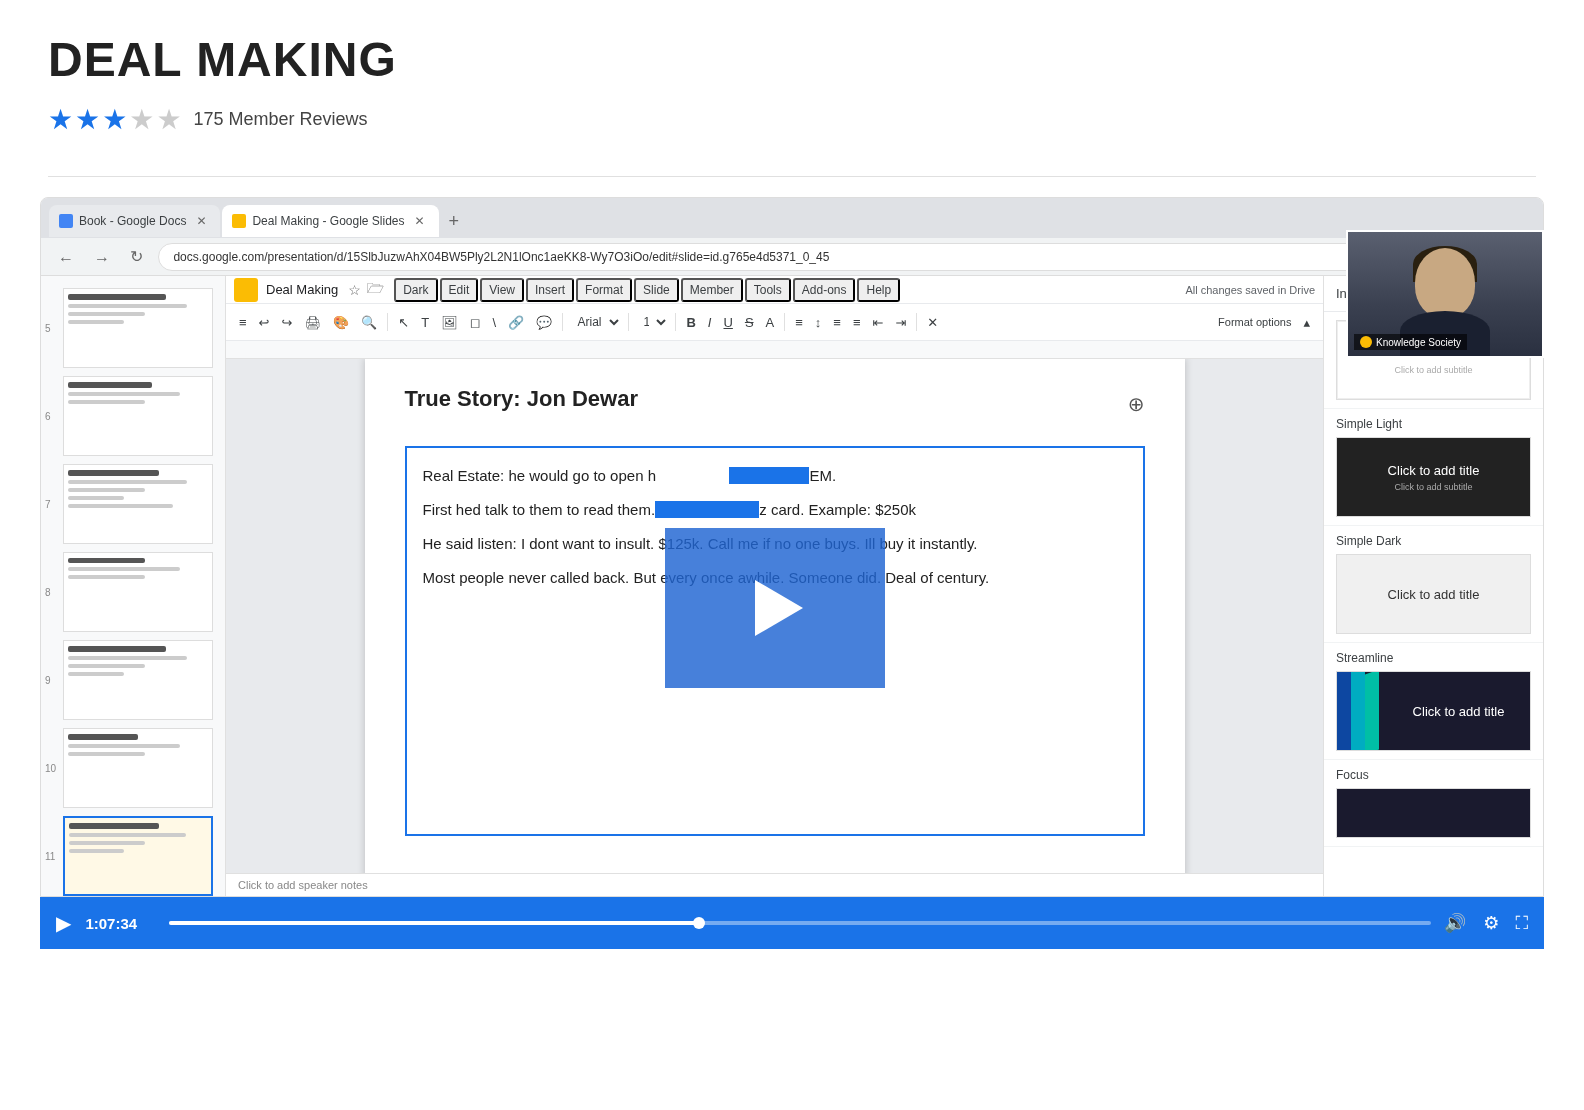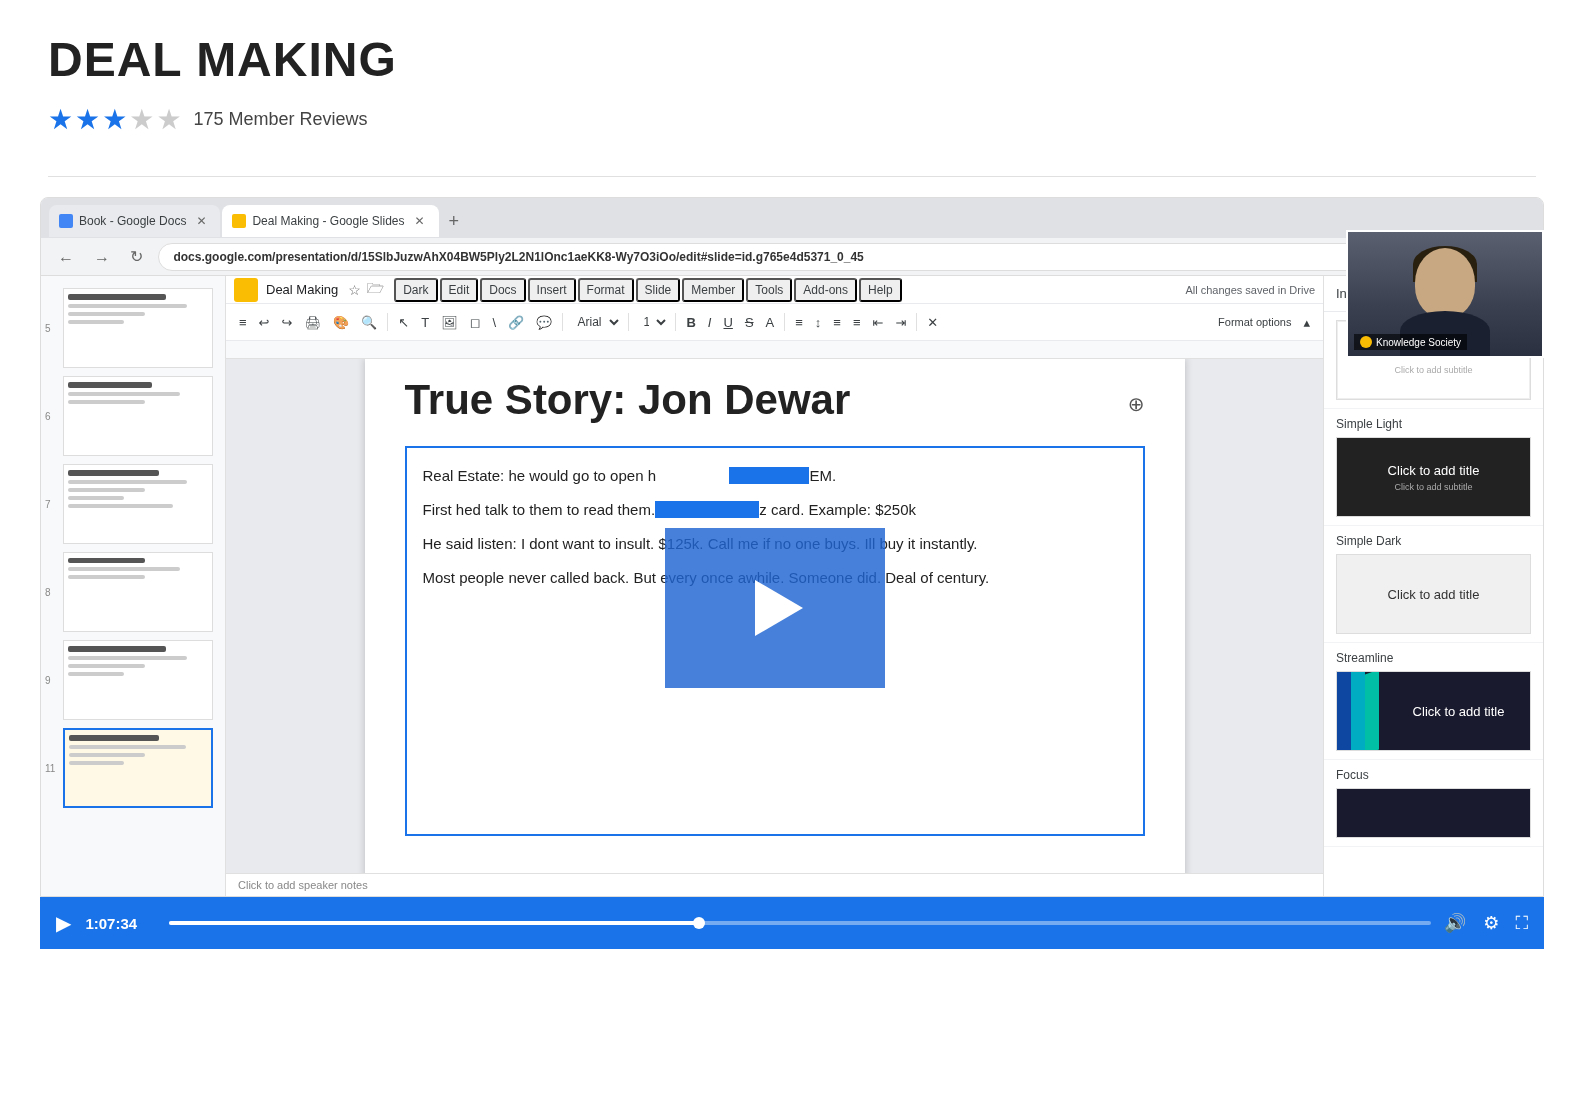--- a/index.html
+++ b/index.html
@@ -18,21 +18,21 @@
     .browser { background: #f1f3f4; border: 1px solid #ddd; margin: 0 40px; border-radius: 8px 8px 0 0; overflow: hidden; }
     .browser-tabs { display: flex; align-items: center; background: #dfe1e5; padding: 6px 8px 0 8px; gap: 2px; height: 40px; }
     .browser-tab { display: flex; align-items: center; gap: 6px; padding: 6px 14px 6px 10px; border-radius: 8px 8px 0 0; font-size: 12px; background: #fff; height: 32px; position: relative; }
     .browser-tab.inactive { background: #e8eaed; }
     .tab-icon-docs { width: 14px; height: 14px; background: #4285f4; border-radius: 2px; display: inline-block; }
     .tab-icon-slides { width: 14px; height: 14px; background: #fbbc04; border-radius: 2px; display: inline-block; }
     .tab-close { margin-left: 4px; color: #666; font-size: 12px; cursor: pointer; }
     .tab-new { background: none; border: none; font-size: 18px; color: #666; cursor: pointer; padding: 0 8px; }
     .browser-addressbar { display: flex; align-items: center; background: #f1f3f4; padding: 5px 12px; gap: 10px; border-bottom: 1px solid #ddd; height: 38px; }
     .nav-btn { background: none; border: none; font-size: 16px; color: #666; cursor: pointer; padding: 2px 5px; }
-    .address-input { flex: 1; background: #fff; border: 1px solid #ddd; border-radius: 16px; padding: 4px 14px; font-size: 12px; color: #333; height: 28px; font-weight: bold; }
+    .address-input { flex: 1; background: #fff; border: 1px solid #ddd; border-radius: 16px; padding: 4px 14px; font-size: 12px; color: #333; height: 28px; }
 
     
     .slides-ui { display: flex; background: #f8f9fa; height: 620px; }
     .slides-sidebar { width: 185px; background: #f8f9fa; border-right: 1px solid #e0e0e0; overflow-y: auto; padding: 8px 0; }
     .slide-thumb { margin: 4px 8px; border: 1px solid #ddd; cursor: pointer; background: #fff; height: 80px; display: flex; align-items: center; justify-content: center; position: relative; font-size: 9px; color: #666; overflow: hidden; }
     .slide-thumb.active { border: 2px solid #1a73e8; }
     .slide-thumb-inner { width: 100%; height: 100%; display: flex; align-items: flex-start; padding: 4px; flex-direction: column; gap: 2px; }
     .thumb-line { height: 4px; background: #ccc; border-radius: 2px; width: 80%; margin: 1px 0; }
     .thumb-line.dark { background: #555; }
     .thumb-line.short { width: 55%; }
@@ -45,21 +45,21 @@
     .slides-toolbar-row { display: flex; align-items: center; padding: 2px 8px; height: 36px; gap: 2px; }
     .toolbar-btn { background: none; border: none; padding: 3px 5px; cursor: pointer; font-size: 13px; color: #3c4043; border-radius: 3px; display: flex; align-items: center; }
     .toolbar-separator { width: 1px; height: 18px; background: #e0e0e0; margin: 0 3px; }
     .font-select { font-size: 12px; border: 1px solid transparent; padding: 2px 4px; background: none; cursor: pointer; color: #3c4043; }
     .font-size-select { width: 36px; font-size: 12px; border: 1px solid transparent; padding: 2px 4px; background: none; cursor: pointer; color: #3c4043; }
 
     .slides-main { flex: 1; display: flex; flex-direction: column; overflow: hidden; }
     .slides-ruler { height: 18px; background: #f8f9fa; border-bottom: 1px solid #e0e0e0; }
     .slides-canvas-area { flex: 1; background: #e8eaed; display: flex; align-items: center; justify-content: center; overflow: hidden; padding: 16px; }
     .slide-canvas { background: #fff; width: 820px; height: 520px; box-shadow: 0 2px 8px rgba(0,0,0,0.2); position: relative; overflow: hidden; }
-    .slide-title-text { position: absolute; top: 20px; left: 40px; font-size: 42px; font-weight: 700; color: #222; }
+    .slide-title-text { position: absolute; top: 30px; left: 40px; font-size: 22px; font-weight: 700; color: #222; }
     .slide-content-box { position: absolute; top: 90px; left: 40px; right: 40px; bottom: 40px; border: 2px solid #1a73e8; padding: 16px; font-size: 15px; line-height: 1.6; color: #222; }
     .slide-content-box p { margin-bottom: 10px; }
 
     
     .video-overlay { position: absolute; top: 80px; left: 50%; transform: translateX(-50%); width: 220px; height: 160px; background: rgba(30, 100, 210, 0.82); display: flex; align-items: center; justify-content: center; cursor: pointer; }
     .play-btn { width: 0; height: 0; border-style: solid; border-width: 28px 0 28px 48px; border-color: transparent transparent transparent #fff; margin-left: 8px; }
 
     
     .settings-icon { position: absolute; top: 36px; right: 40px; font-size: 20px; color: #555; cursor: pointer; }
 
@@ -200,20 +200,30 @@
         <div class="slide-thumb" style="margin-left:22px;width:150px;">
           <div class="slide-thumb-inner">
               <div class="thumb-line dark" style="height:6px;width:70%;"></div>
               <div class="thumb-line" style="width:85%;"></div>
               <div class="thumb-line short"></div>
               <div class="thumb-line shorter"></div>
             </div>
         </div>
       </div>
 
+      <div style="position:relative;display:flex;align-items:center;">
+        <span class="slide-num-label" style="position:absolute;left:4px;top:50%;transform:translateY(-50%);font-size:10px;color:#888;">10</span>
+        <div class="slide-thumb" style="margin-left:22px;width:150px;">
+          <div class="slide-thumb-inner">
+              <div class="thumb-line dark" style="height:6px;width:50%;"></div>
+              <div class="thumb-line" style="width:80%;"></div>
+              <div class="thumb-line short"></div>
+            </div>
+        </div>
+      </div>
 
       <div style="position:relative;display:flex;align-items:center;">
         <span class="slide-num-label" style="position:absolute;left:4px;top:50%;transform:translateY(-50%);font-size:10px;color:#888;">11</span>
         <div class="slide-thumb active" style="margin-left:22px;width:150px;background:#fff9e6;">
           <div class="slide-thumb-inner">
               <div class="thumb-line dark" style="height:6px;width:65%;background:#555;"></div>
               <div class="thumb-line" style="width:85%;"></div>
               <div class="thumb-line short"></div>
               <div class="thumb-line shorter"></div>
             </div>
@@ -224,21 +234,21 @@
     <div class="slides-main">
 
       <div style="background:#fff;border-bottom:1px solid #e8eaed;">
         <div class="slides-menubar">
           <div class="menu-logo"></div>
           <span class="doc-title">Deal Making</span>
           <span style="font-size:14px;color:#666;cursor:pointer;margin-right:4px;">☆</span>
           <span style="font-size:14px;color:#666;cursor:pointer;margin-right:8px;">🗁</span>
           <button class="menu-item">Dark</button>
           <button class="menu-item">Edit</button>
-          <button class="menu-item">Docs</button>
+          <button class="menu-item">View</button>
           <button class="menu-item">Insert</button>
           <button class="menu-item">Format</button>
           <button class="menu-item">Slide</button>
           <button class="menu-item">Member</button>
           <button class="menu-item">Tools</button>
           <button class="menu-item">Add-ons</button>
           <button class="menu-item">Help</button>
           <span class="autosave">All changes saved in Drive</span>
         </div>
 

